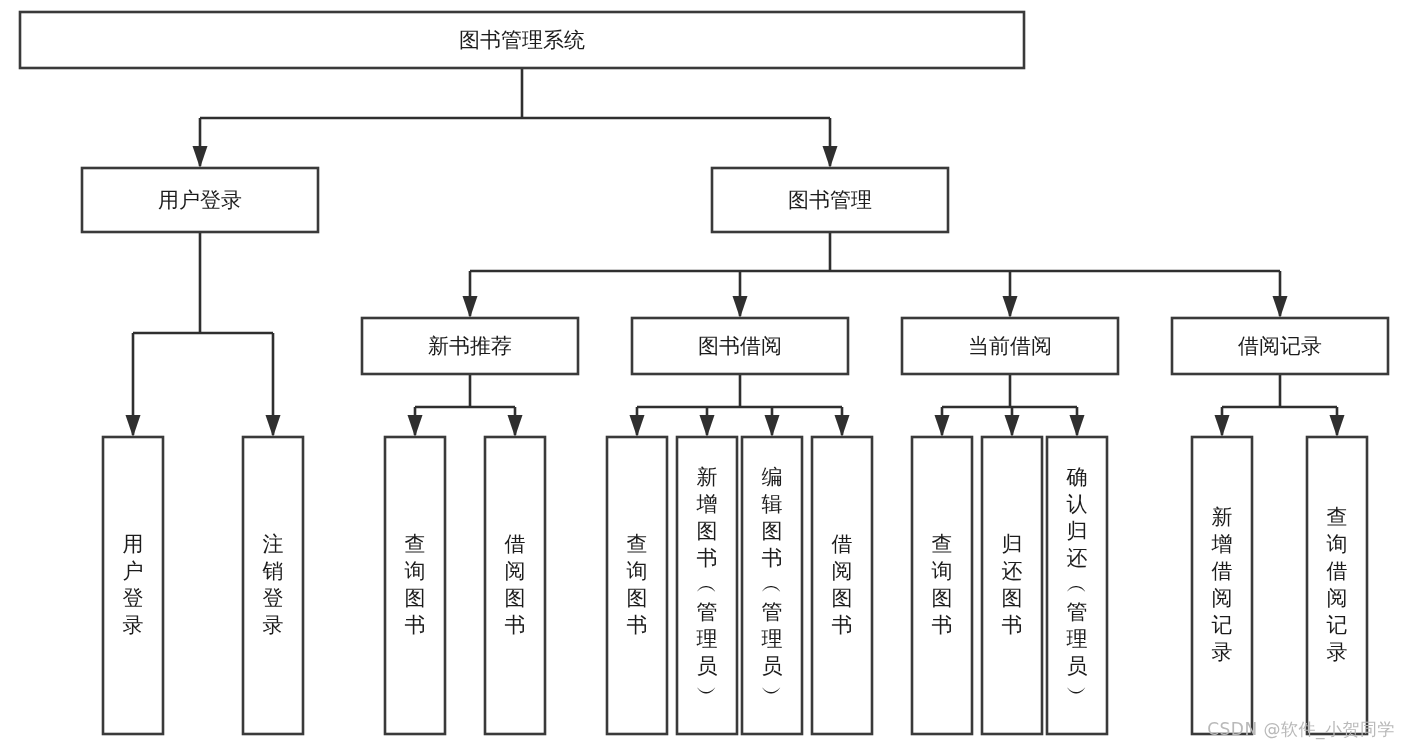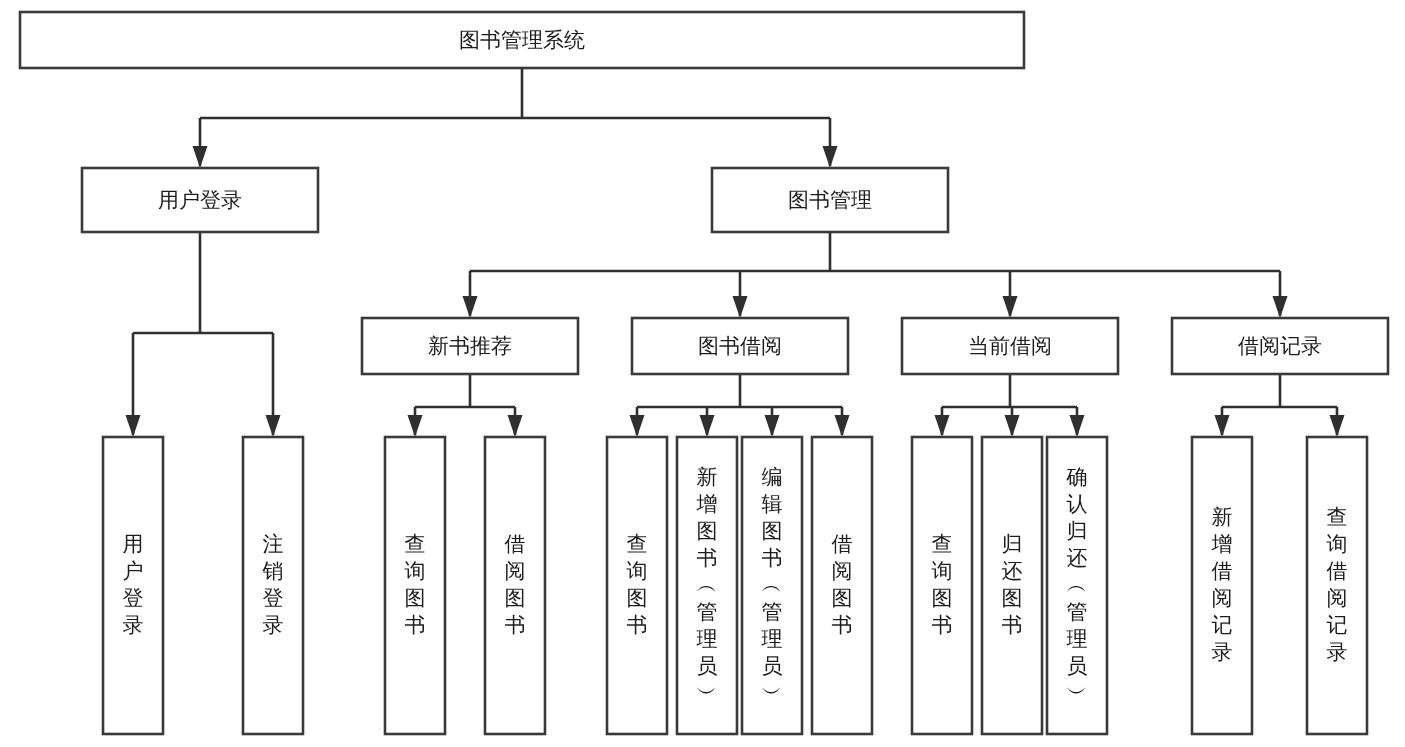--- a/index.html
+++ b/index.html
@@ -203,13 +203,14 @@
         <g>
           <rect x="1192" y="437" width="60" height="297" class="node-box"></rect>
           <text x="1222" y="524" class="node-label-v" text-anchor="middle"><tspan x="1222" dy="0">新</tspan><tspan x="1222" dy="27">增</tspan><tspan x="1222" dy="27">借</tspan><tspan x="1222" dy="27">阅</tspan><tspan x="1222" dy="27">记</tspan><tspan x="1222" dy="27">录</tspan></text>
         </g>
         <g>
           <rect x="1307" y="437" width="60" height="297" class="node-box"></rect>
           <text x="1337" y="524" class="node-label-v" text-anchor="middle"><tspan x="1337" dy="0">查</tspan><tspan x="1337" dy="27">询</tspan><tspan x="1337" dy="27">借</tspan><tspan x="1337" dy="27">阅</tspan><tspan x="1337" dy="27">记</tspan><tspan x="1337" dy="27">录</tspan></text>
         </g>
       </g>
   </svg>
+  <div class="watermark">CSDN @软件_小贺同学</div>
 </div>
 
 </body></html>

